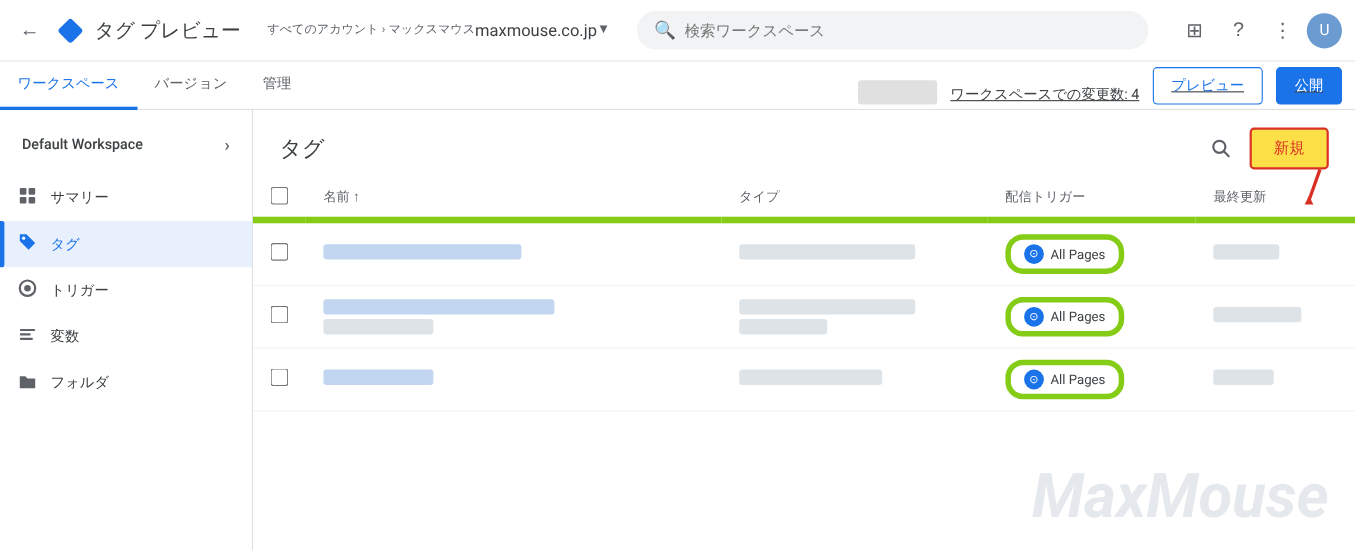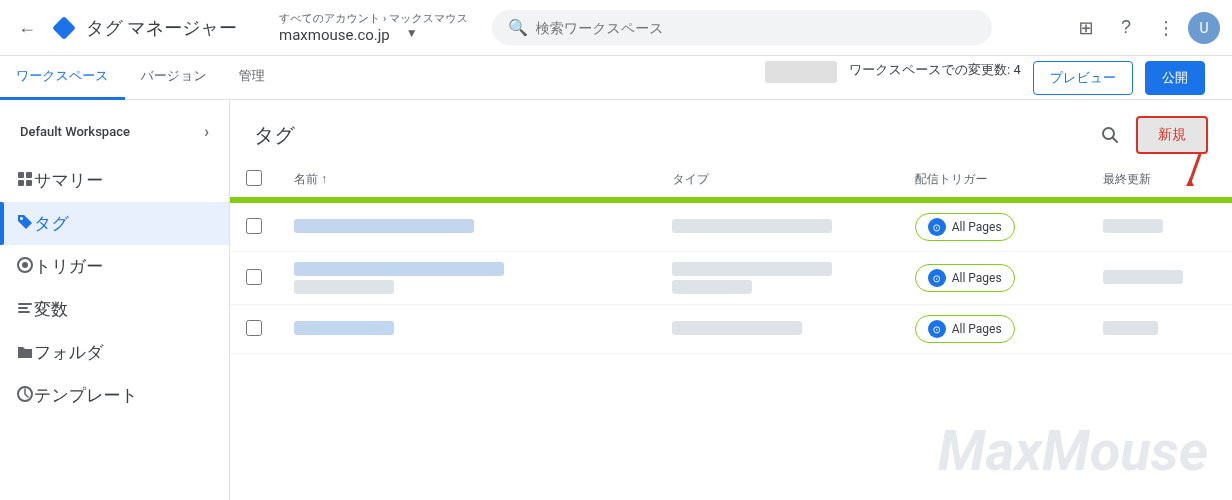--- a/index.html
+++ b/index.html
@@ -36,34 +36,34 @@
       height: 28px;
     }
     .app-title {
       font-size: 18px;
       font-weight: 400;
       color: #3c4043;
       white-space: nowrap;
     }
     .account-selector {
       display: flex;
-      flex-direction: column;
-      margin-left: 26px;
+      flex-direction: row;
+      margin-left: 8px;
       cursor: pointer;
       min-width: 160px;
     }
     .account-breadcrumb {
       font-size: 11px;
       color: #5f6368;
     }
     .account-name {
       font-size: 15px;
       color: #3c4043;
       display: flex;
-      gap: 16px;
+      gap: 0;
     }
     .dropdown-arrow {
       font-size: 12px;
       color: #5f6368;
     }
     .search-bar {
       flex: 1;
       max-width: 500px;
       display: flex;
       align-items: center;
@@ -131,23 +131,24 @@
       text-decoration: none;
     }
     .nav-tab.active {
       color: #1a73e8;
       border-bottom-color: #1a73e8;
       font-weight: 500;
     }
     .nav-right {
       margin-left: auto;
       display: flex;
-      align-items: flex-start;
+      align-items: flex-end;
       gap: 12px;
-      padding-right: 27px;
+      padding-right: 12px;
+      text-decoration: underline;
     }
     .workspace-change-count {
       font-size: 13px;
       color: #3c4043;
       display: flex;
       align-items: center;
       gap: 8px;
     }
     .user-icon-bar {
       width: 72px;
@@ -209,24 +210,24 @@
       color: #3c4043;
       font-weight: 500;
       gap: 28px;
     }
     .workspace-chevron { color: #5f6368; font-size: 16px; }
 
     .sidebar-nav { margin-top: 8px; }
     .sidebar-nav-item {
       display: flex;
       align-items: center;
-      gap: 0;
+      gap: 12px;
       padding: 10px 16px;
       cursor: pointer;
-      font-size: 17px;
+      font-size: 13px;
       color: #3c4043;
       border-radius: 0;
       position: relative;
       text-align: right;
     }
     .sidebar-nav-item.active {
       background: #e8f0fe;
       color: #1a73e8;
     }
     .sidebar-nav-item.active::before {
@@ -270,21 +271,21 @@
       height: 36px;
       border-radius: 50%;
       border: none;
       background: none;
       cursor: pointer;
       display: flex; align-items: center; justify-content: center;
       color: #5f6368;
     }
     .new-btn {
       padding: 8px 20px;
-      background: #e5e5e5;
+      background: #fde047;
       border: 2px solid #d93025;
       border-radius: 4px;
       color: #d93025;
       font-size: 14px;
       font-weight: 500;
       cursor: pointer;
       position: relative;
     }
 
     
@@ -327,21 +328,21 @@
       border-radius: 3px;
       height: 14px;
       opacity: 0.7;
     }
 
     .trigger-badge {
       display: inline-flex;
       align-items: center;
       gap: 6px;
       background: #fff;
-      border: 1px solid #84cc16;
+      border: 5px solid #84cc16;
       border-radius: 16px;
       padding: 4px 12px;
       font-size: 12px;
       color: #3c4043;
     }
     .trigger-icon {
       width: 18px;
       height: 18px;
       border-radius: 50%;
       background: #1a73e8;
@@ -378,21 +379,21 @@
 <body>
 
 <div class="top-header">
   <button class="back-btn">←</button>
 
   <div class="logo-area">
     <svg class="logo-diamond" viewBox="0 0 40 40">
       <rect x="8" y="8" width="24" height="24" rx="4" fill="#1a73e8" transform="rotate(45 20 20)"></rect>
       <text x="20" y="25" text-anchor="middle" font-size="14" fill="white" font-weight="bold"></text>
     </svg>
-    <span class="app-title">タグ マネージャー</span>
+    <span class="app-title">タグ プレビュー</span>
   </div>
 
   <div class="account-selector">
     <span class="account-breadcrumb">すべてのアカウント › マックスマウス</span>
     <span class="account-name">
       <span>maxmouse.co.jp</span>
       <span class="dropdown-arrow">▼</span>
     </span>
   </div>
 
@@ -487,29 +488,20 @@
         <span>変数</span>
       </div>
       <div class="sidebar-nav-item">
         <span class="sidebar-icon">
           <svg width="18" height="18" viewBox="0 0 18 18" fill="none">
             <path d="M2 5h5l2 2h7v9H2V5z" fill="#5f6368"></path>
           </svg>
         </span>
         <span>フォルダ</span>
       </div>
-      <div class="sidebar-nav-item">
-        <span class="sidebar-icon">
-          <svg width="18" height="18" viewBox="0 0 18 18" fill="none">
-            <circle cx="9" cy="9" r="7" stroke="#5f6368" stroke-width="2" fill="none"></circle>
-            <path d="M9 4v5l3 3" stroke="#5f6368" stroke-width="1.5" stroke-linecap="round" fill="none"></path>
-          </svg>
-        </span>
-        <span>テンプレート</span>
-      </div>
     </div>
   </div>
 
   <div class="content-area" style="position:relative;">
 
     <div class="panel-header">
       <span class="panel-title">タグ</span>
       <div class="panel-actions">
         <button class="search-icon-btn">
           <svg width="20" height="20" viewBox="0 0 20 20" fill="none">

